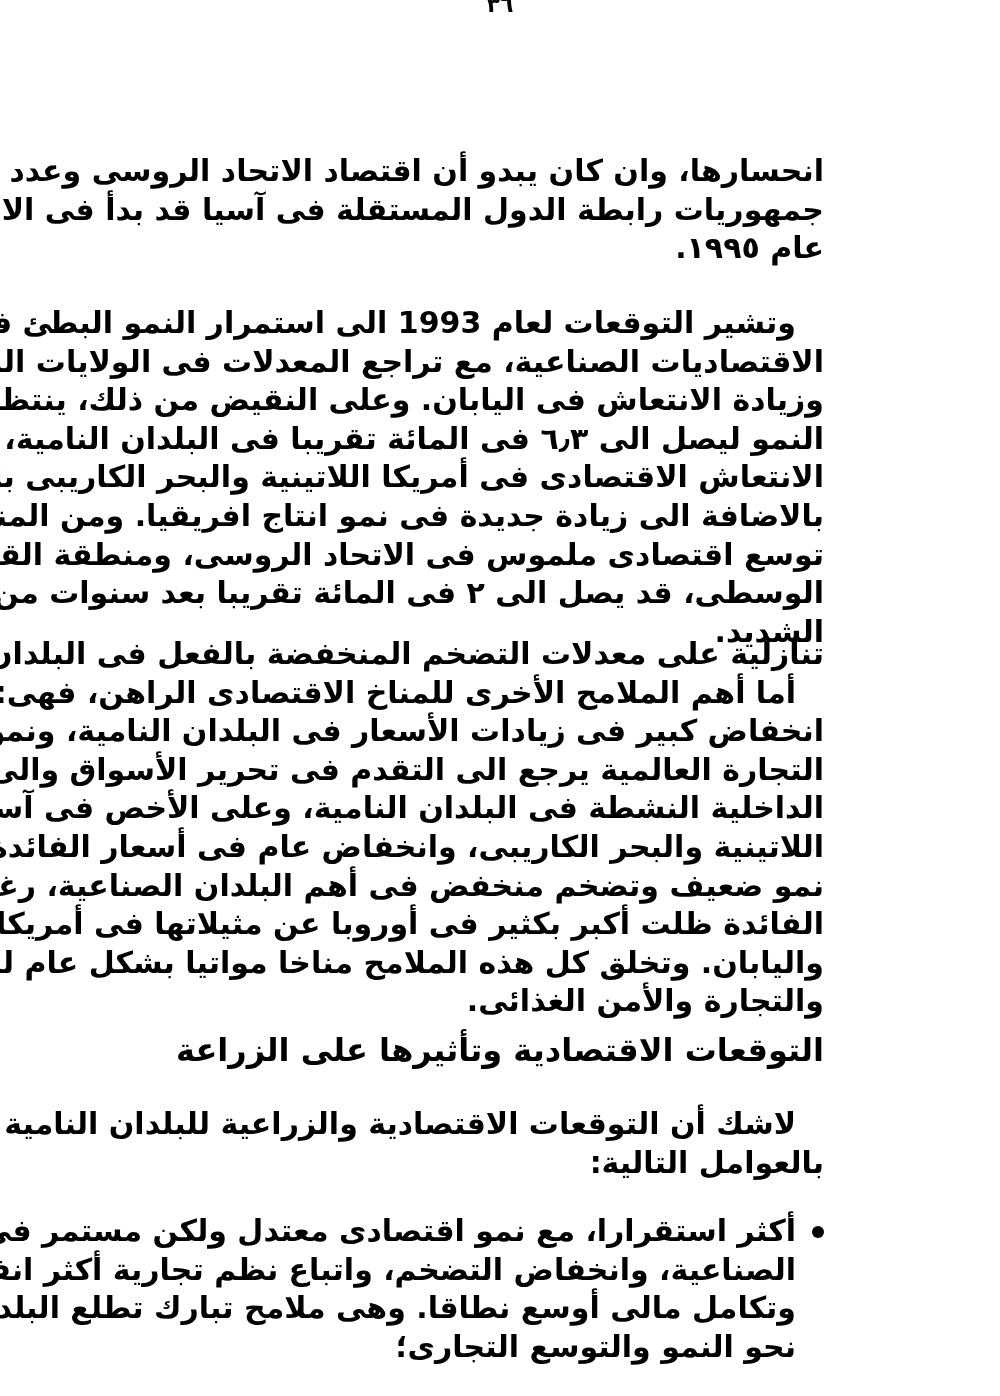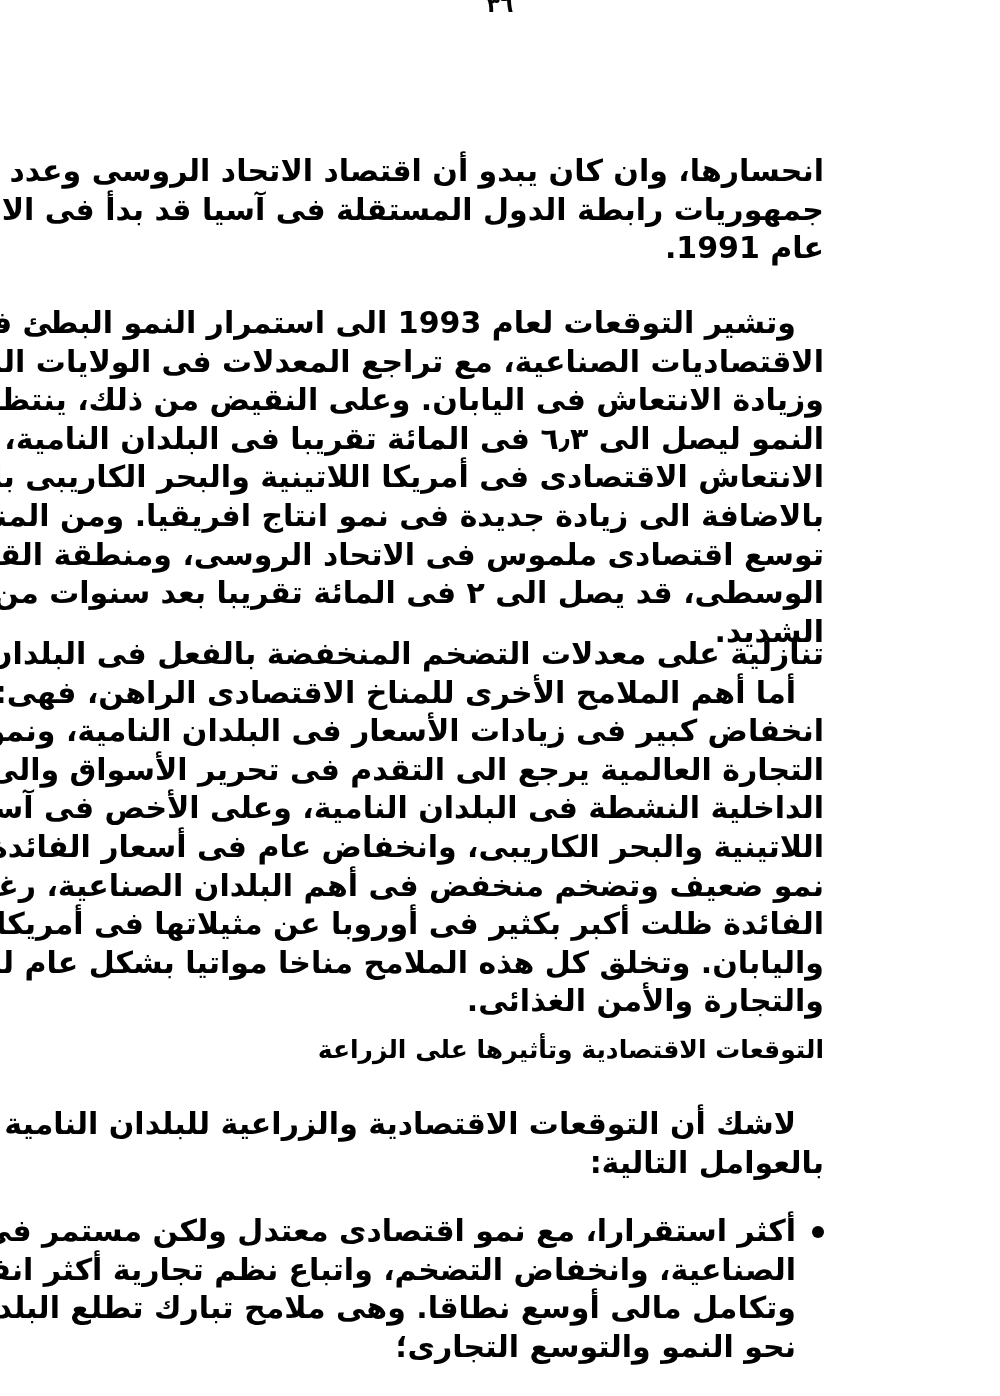--- a/index.html
+++ b/index.html
@@ -50,21 +50,21 @@
     .para1 { top: 152px; }
     .para2 { top: 304px; }
     .para3 { top: 635px; }
     .heading {
       position: absolute;
       top: 1030px;
       left: 172px;
       width: 652px;
       direction: rtl;
       text-align: right;
-      font-size: 25px;
+      font-size: 32px;
       font-weight: bold;
       line-height: 40px;
     }
     .para4 { top: 1105px; }
     .bullet-block {
       position: absolute;
       top: 1212px;
       left: 172px;
       width: 652px;
       direction: rtl;
@@ -86,21 +86,21 @@
     }
   </style>
 </head>
 <body>
 
 <div class="page-number">٣٦</div>
 
 <div class="text-column para1">
   <span class="line">انحسارها، وان كان يبدو أن اقتصاد الاتحاد الروسى وعدد من</span>
   <span class="line">جمهوريات رابطة الدول المستقلة فى آسيا قد بدأ فى الانتعاش</span>
-  <span class="line last">عام 1991.</span>
+  <span class="line last">عام ١٩٩٥.</span>
 </div>
 
 <div class="text-column para2">
   <span class="line indent">وتشير التوقعات لعام 1993 الى استمرار النمو البطئ فى</span>
   <span class="line">الاقتصاديات الصناعية، مع تراجع المعدلات فى الولايات المتحدة وأوروبا،</span>
   <span class="line">وزيادة الانتعاش فى اليابان. وعلى النقيض من ذلك، ينتظر أن يتسارع</span>
   <span class="line">النمو ليصل الى ٦٫٣ فى المائة تقريبا فى البلدان النامية، نتيجة</span>
   <span class="line">الانتعاش الاقتصادى فى أمريكا اللاتينية والبحر الكاريبى بالذات،</span>
   <span class="line">بالاضافة الى زيادة جديدة فى نمو انتاج افريقيا. ومن المنتظر حدوث</span>
   <span class="line">توسع اقتصادى ملموس فى الاتحاد الروسى، ومنطقة القوقاز، وآسيا</span>

